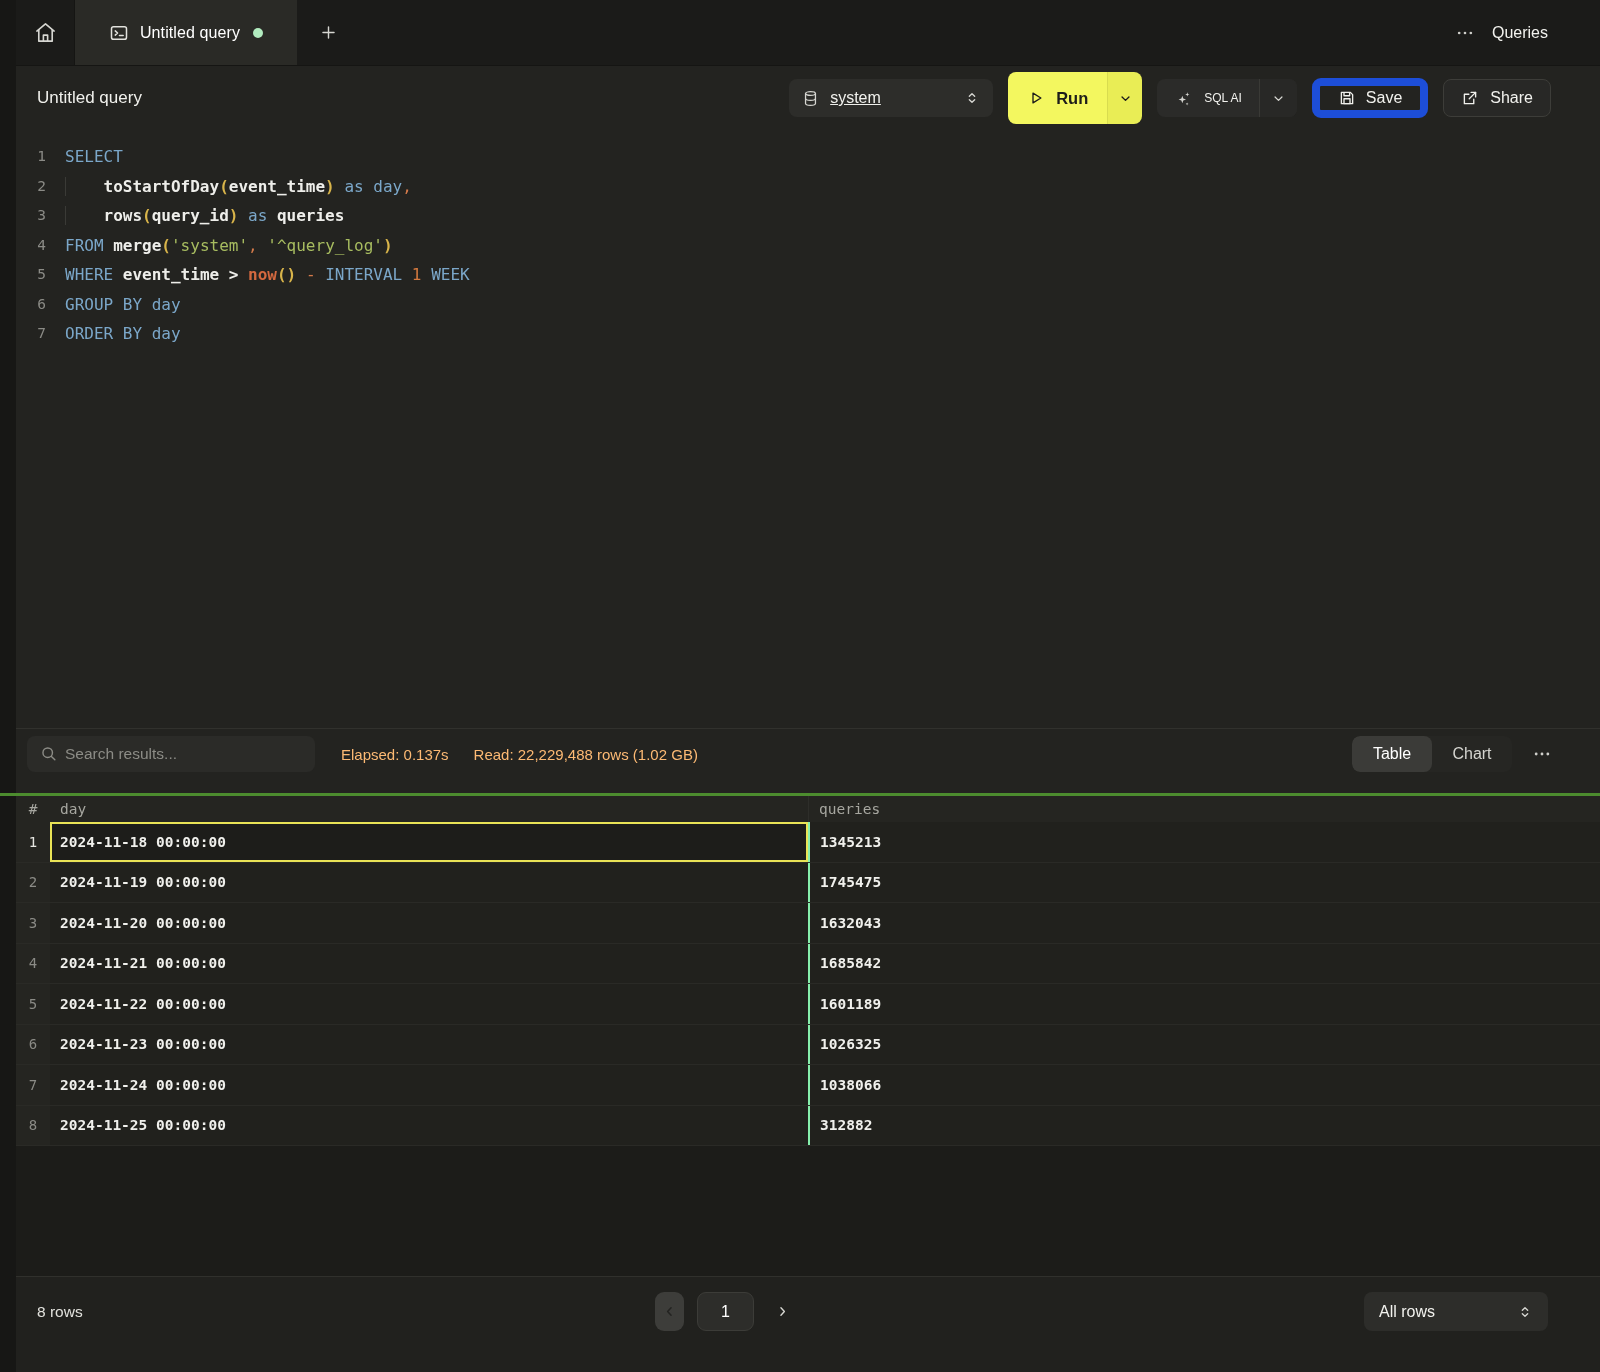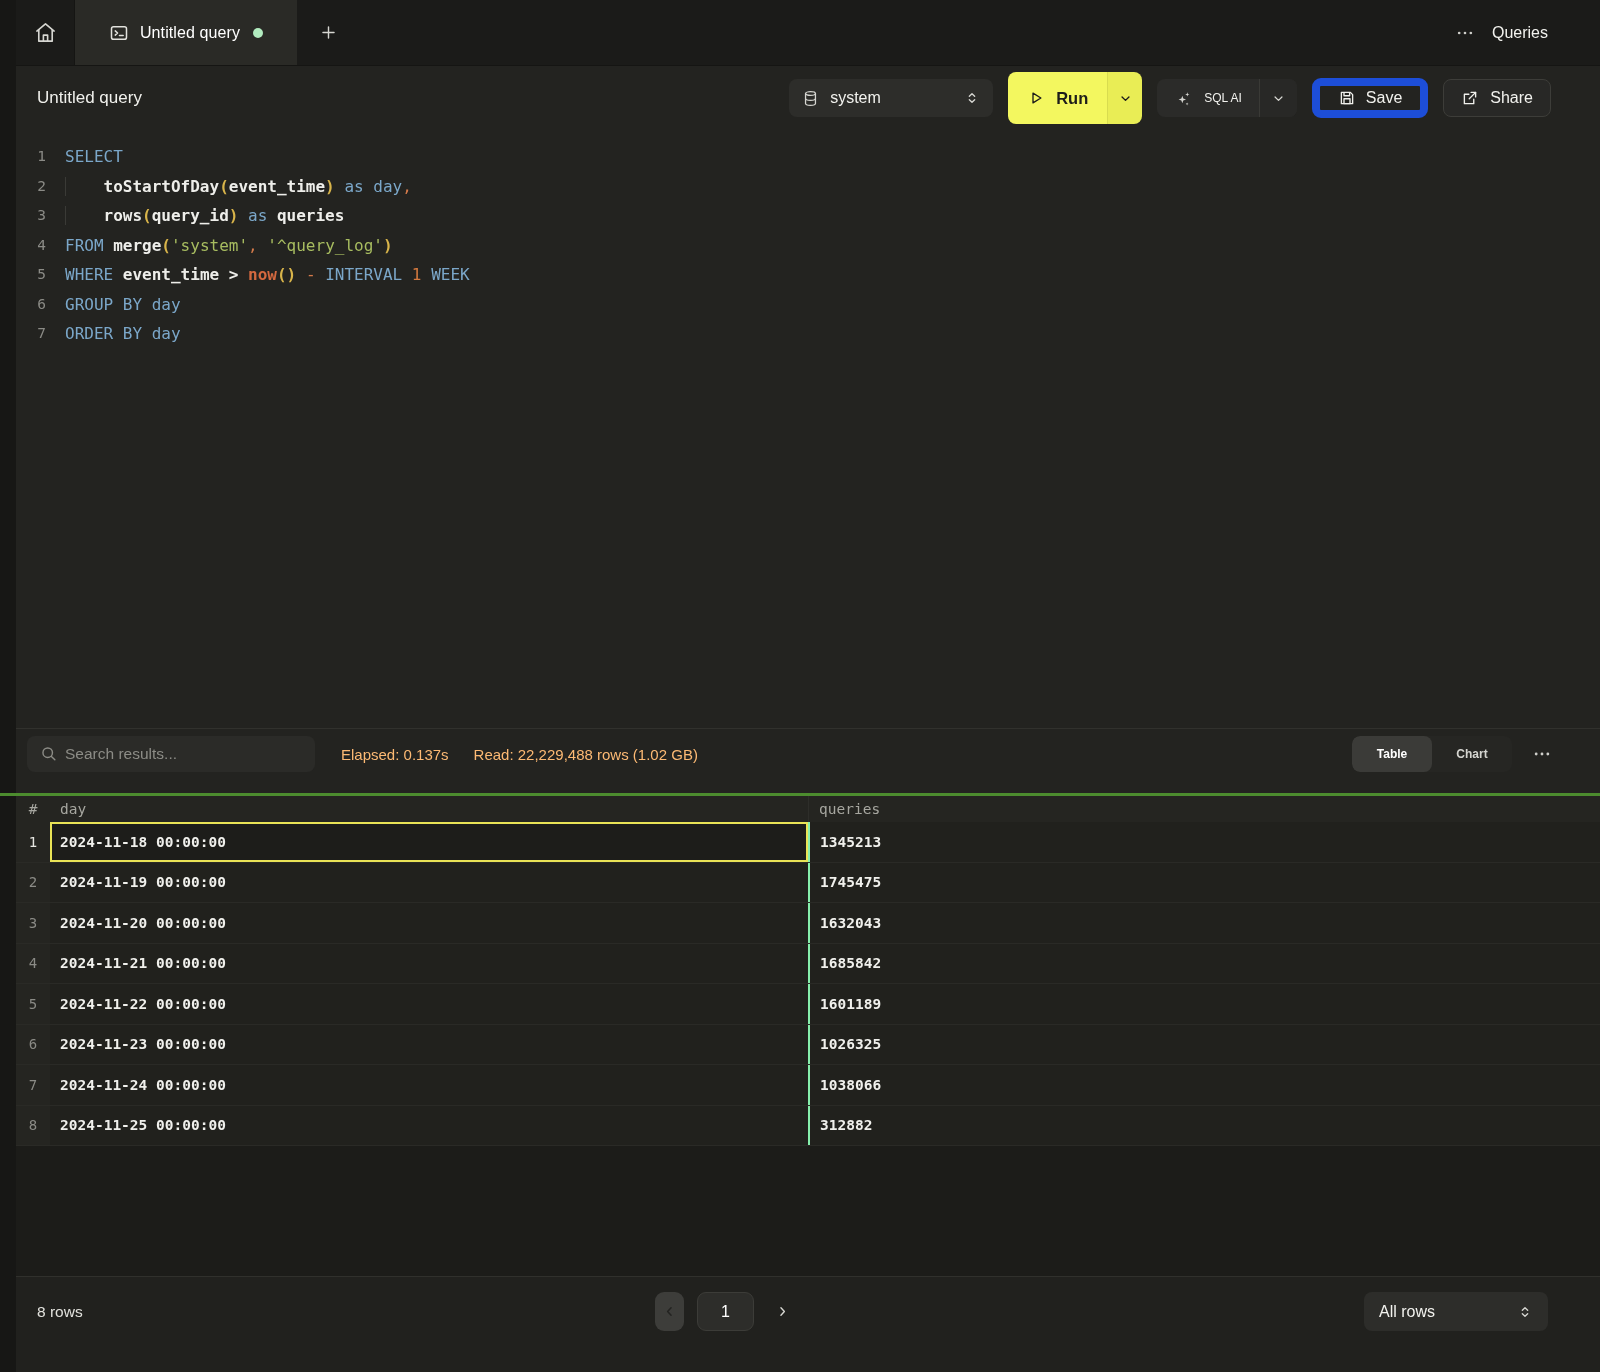--- a/index.html
+++ b/index.html
@@ -19,21 +19,21 @@
   .tab-dot { width:10px; height:10px; border-radius:50%; background:#b2ecbf; margin-left:2px; }
   .tab-plus { width:62px; display:flex; align-items:center; justify-content:center; color:#d6d6d1; cursor:pointer; }
   .tabbar-right { margin-left:auto; display:flex; align-items:center; gap:17px; padding-right:52px; }
   .tabbar-ellipsis { color:#cfcfca; display:flex; cursor:pointer; }
   .queries-link { font-size:16px; color:#f2f2ee; cursor:pointer; }
 
   
   .header { position:absolute; left:16px; top:66px; width:1584px; height:64px; background:#232320; display:flex; align-items:center; padding:0 49px 0 21px; }
   .page-title { font-size:17px; color:#f0f0ec; font-weight:400; }
   .header-controls { margin-left:auto; display:flex; align-items:center; gap:15px; }
-  .db-select { width:204px; height:38px; background:#2d2d2a; border-radius:8px; display:flex; align-items:center; gap:11px; padding:0 13px; cursor:pointer; }
+  .db-select { width:204px; height:38px; background:#2d2d2a; border-radius:8px; display:flex; align-items:center; gap:11px; padding:0 13px; cursor:pointer;text-decoration:underline; }
   .db-select .lbl { font-size:16px; color:#f2f2ee; }
   .db-select .updown { margin-left:auto; color:#d6d6d1; display:flex; }
   .icon-dim { color:#d6d6d1; display:flex; }
   .run-split { height:52px; border-radius:8px; overflow:hidden; display:flex; cursor:pointer; }
   .run-main { background:#f3f75f; display:flex; align-items:center; gap:11px; padding:0 19px; color:#1d1d1a; }
   .run-main .lbl { font-size:16.5px; font-weight:600; }
   .run-caret { width:35px; background:#e9ed55; display:flex; align-items:center; justify-content:center; color:#1d1d1a; border-left:1px solid rgba(0,0,0,.07); }
   .sqlai-split { height:38px; border-radius:8px; overflow:hidden; display:flex; background:#2b2b29; cursor:pointer; }
   .sqlai-main { display:flex; align-items:center; gap:11px; padding:0 17px; }
   .sqlai-main .lbl { font-size:12px; color:#f2f2ee; }
@@ -62,21 +62,21 @@
   .toolbar-inner { display:flex; align-items:center; height:42px; width:100%; }
   .search-wrap { position:relative; width:288px; height:36px; }
   .search-wrap .search-icon { position:absolute; left:12px; top:8px; color:#8c8c86; }
   .search-input { width:100%; height:100%; background:#2b2b28; border:none; outline:none; border-radius:8px; color:#e8e8e3; font-size:15.5px; padding:0 12px 0 38px; font-family:"Liberation Sans", sans-serif; }
   .search-input::placeholder { color:#8c8c86; }
   .stat { font-size:15px; color:#fdba74; }
   .stat.elapsed { margin-left:26px; }
   .stat.read { margin-left:25px; }
   .toolbar-right { margin-left:auto; display:flex; align-items:center; gap:20px; }
   .seg { display:flex; background:#262623; border-radius:8px; overflow:hidden; height:36px; }
-  .seg-btn { min-width:80px; padding:0 18px; display:flex; align-items:center; justify-content:center; font-size:12px; color:#d5d5d0; cursor:pointer;font-weight:bold; }
+  .seg-btn { min-width:80px; padding:0 18px; display:flex; align-items:center; justify-content:center; font-size:16px; color:#d5d5d0; cursor:pointer; }
   .seg-btn.active { background:#3b3b38; color:#fff; border-radius:8px; }
   .toolbar-ellipsis { color:#cfcfca; display:flex; cursor:pointer; }
 
   
   .progress-bar { position:absolute; left:0; top:793px; width:1600px; height:3px; background:#4c8c2e; }
   .table-header { position:absolute; left:16px; top:796px; width:1584px; height:26px; background:#252521; display:flex; font-family:"DejaVu Sans Mono", monospace; font-size:14.5px; color:#a7a7a0; }
   .th-index { width:34px; display:flex; align-items:center; justify-content:center; flex:none; }
   .th-day { width:758px; display:flex; align-items:center; padding-left:10px; flex:none; }
   .th-queries { flex:1; display:flex; align-items:center; padding-left:10px; border-left:1px solid #2e2e2a; }
   .table-rows { position:absolute; left:16px; top:822px; width:1584px; }

